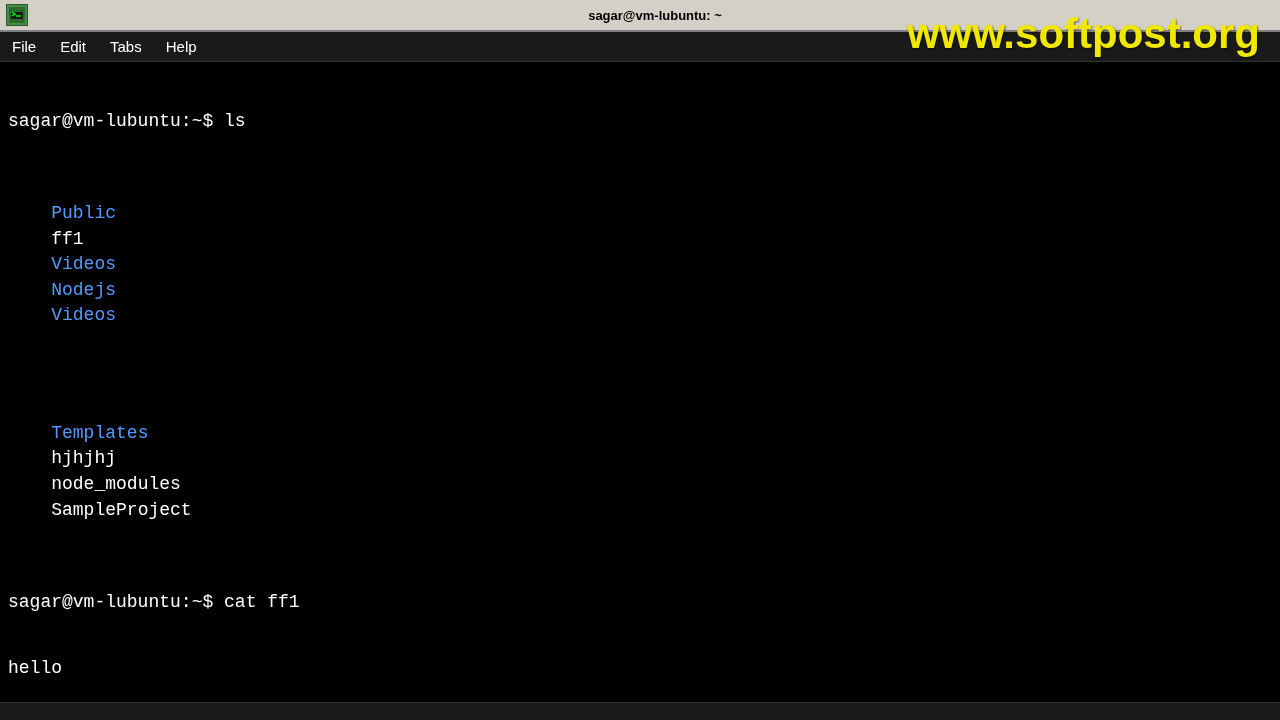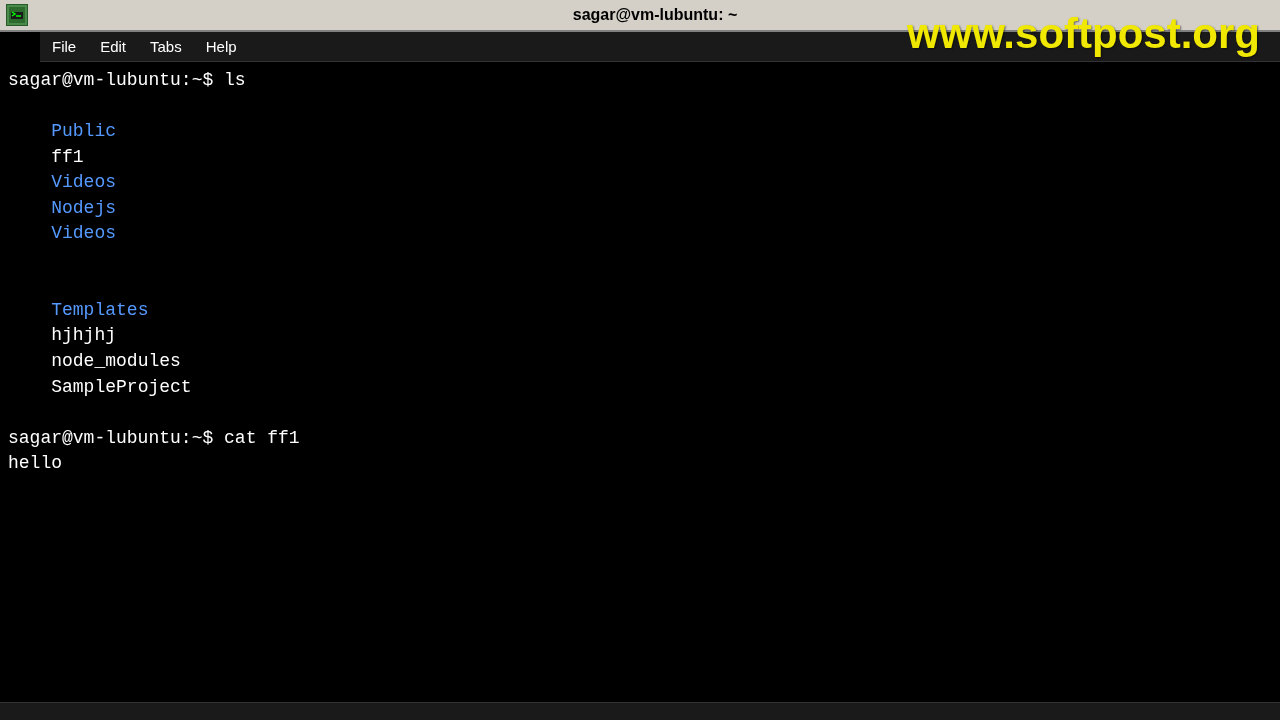--- a/index.html
+++ b/index.html
@@ -32,21 +32,21 @@
       align-items: center;
       justify-content: center;
       margin-right: 8px;
       font-size: 14px;
     }
 
     #titlebar-title {
       flex: 1;
       text-align: center;
       font-family: Arial, sans-serif;
-      font-size: 16px;
+      font-size: 13px;
       color: #000;
       font-weight: bold;
     }
 
     
     #watermark {
       position: absolute;
       top: 10px;
       right: 20px;
       color: #f0e800;
@@ -58,21 +58,20 @@
     }
 
     
     #menubar {
       background: #1a1a1a;
       border-bottom: 1px solid #333;
       display: flex;
       align-items: center;
       padding: 2px 0;
       height: 30px;
-      margin-left: 40px;
     }
 
     .menu-item {
       color: #fff;
       font-family: Arial, sans-serif;
       font-size: 15px;
       padding: 2px 12px;
       cursor: pointer;
     }
 
@@ -93,20 +92,21 @@
       left: 0;
       right: 0;
       height: 18px;
       background: #1a1a1a;
       border-top: 1px solid #333;
     }
 
     .line {
       line-height: 1.42;
       white-space: pre;
+      margin-top: 41px;
     }
 
     @keyframes blink {
       0%, 100% { opacity: 1; }
       50% { opacity: 0; }
     }
   </style>
 </head>
 <body>
 

